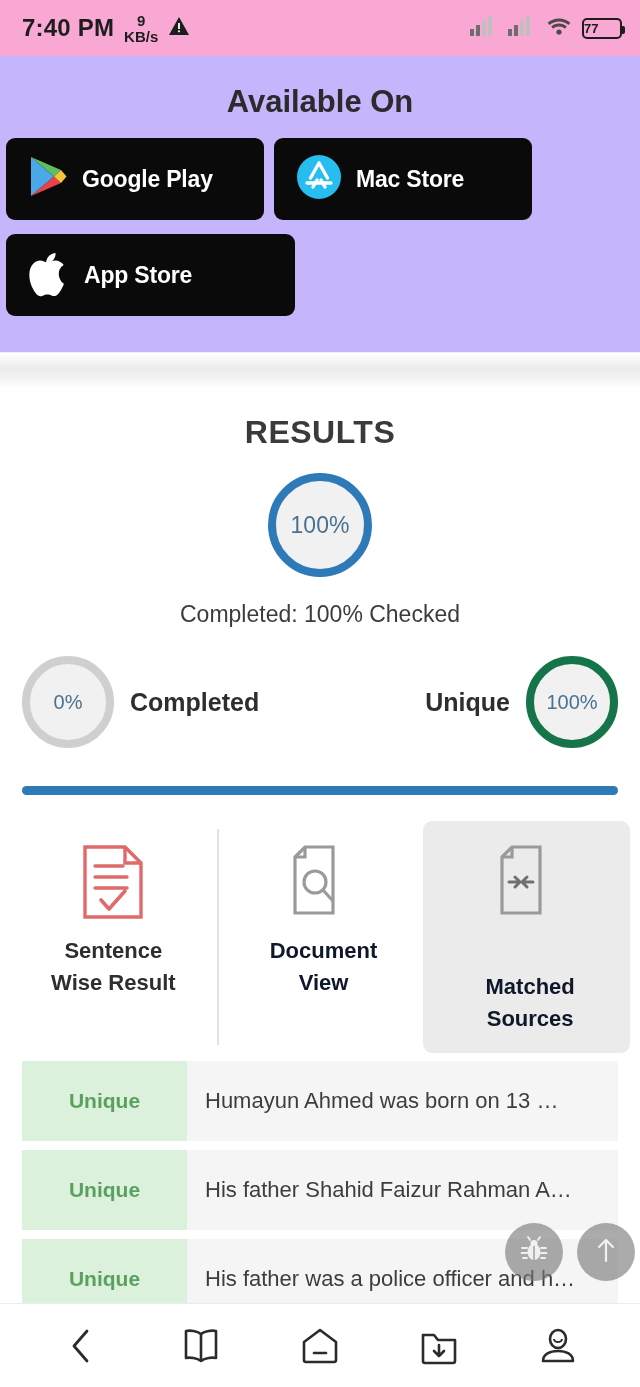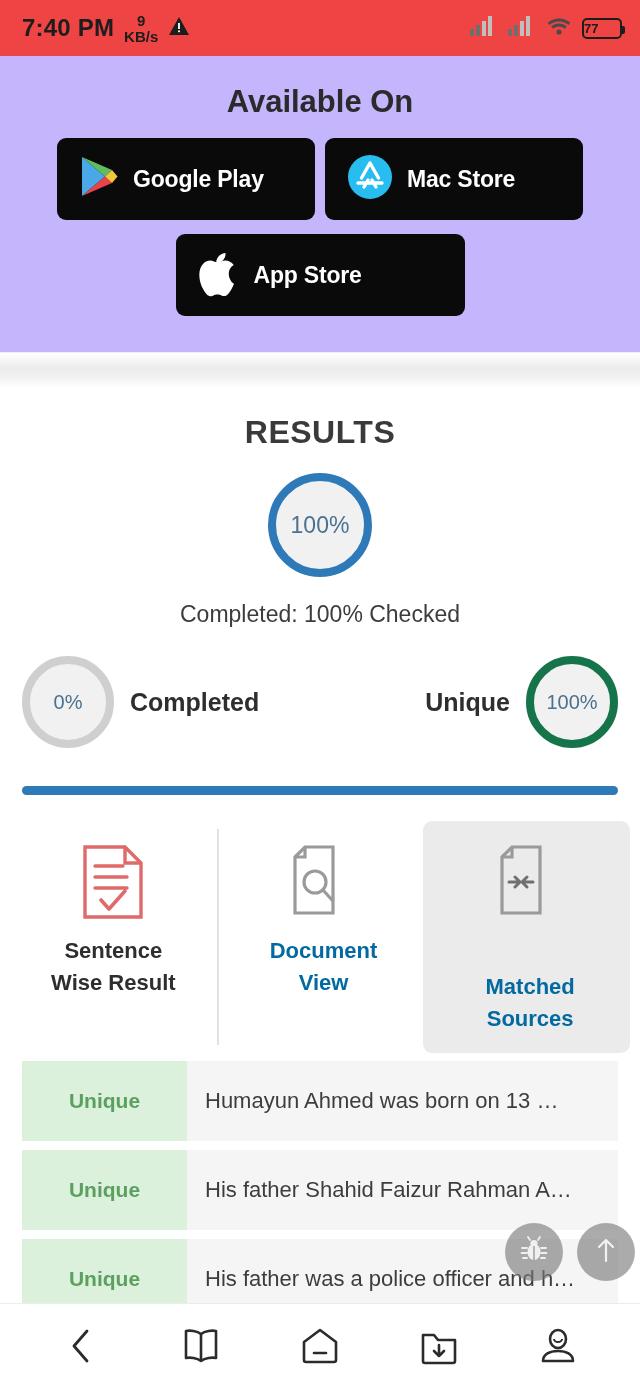--- a/index.html
+++ b/index.html
@@ -9,21 +9,21 @@
     font-family:"Liberation Sans", sans-serif;
     overflow:hidden;
   }
   body { position:relative; }
 
   
   .statusbar{
     height:56px; width:100%;
     display:flex; align-items:center; justify-content:space-between;
     padding:0 18px 0 22px;
-    background:#ef4444;
+    background:#f9a8d4;
   }
   .sb-left{ display:flex; align-items:center; gap:10px; }
   .sb-time{ font-size:24px; font-weight:700; color:#1d1d1d; letter-spacing:.2px; }
   .sb-net{ display:flex; flex-direction:column; align-items:center; line-height:1; }
   .sb-net-num{ font-size:15px; font-weight:700; color:#1d1d1d; }
   .sb-net-unit{ font-size:15px; font-weight:700; color:#1d1d1d; margin-top:1px;}
   .sb-right{ display:flex; align-items:center; gap:10px; }
   .battery{
     width:40px; height:21px; border:2.2px solid #1d1d1d; border-radius:5px;
     display:flex; align-items:center; justify-content:flex-start; position:relative;
@@ -33,21 +33,21 @@
     width:3px; height:8px; background:#1d1d1d; border-radius:0 2px 2px 0;
   }
   .battery span{ font-size:13px; font-weight:700; color:#1d1d1d; }
 
   
   .avail-section{ padding:28px 6px 22px; background:#c4b5fd; }
   .avail-title{
     text-align:center; font-size:31px; font-weight:600;
     color:#2b2b2b; margin-bottom:18px;
   }
-  .badge-row{ display:flex; justify-content:center; gap:10px; margin-bottom:14px; }
+  .badge-row{ display:flex; justify-content:flex-start; gap:10px; margin-bottom:14px; }
   .store-badge{
     background:#0a0a0a; border-radius:9px;
     height:82px; display:flex; align-items:center; gap:14px;
     padding:0 22px; cursor:pointer;
   }
   .store-badge .label{ color:#fff; font-size:23px; font-weight:700; letter-spacing:-.2px; white-space:nowrap;}
   .badge-gp{ width:258px; }
   .badge-mac{ width:258px; }
   .badge-app{ width:289px; }
 
@@ -108,21 +108,21 @@
     content:""; position:absolute; left:0; top:8px; bottom:8px;
     width:2px; background:#e2e2e2;
   }
   .tab.active{ background:#ebebeb; border-radius:9px;gap:36px; }
   .tab-icon{ height:78px; display:flex; align-items:center; justify-content:center; }
   .tab-label{
     margin-top:14px; text-align:center; font-size:22px;
     font-weight:600; line-height:1.45;
   }
   .tab-label.dark{ color:#2e2e2e; }
-  .tab-label.blue{ color:#0369a1;margin-left:7px; }
+  .tab-label.blue{ color:#0f172a;margin-left:7px; }
 
   
   .rows{ margin-top:8px; padding:0 22px; }
   .row{
     display:flex; align-items:stretch; height:80px;
     background:#f5f5f5; margin-bottom:9px; cursor:pointer;
   }
   .row-badge{
     width:165px; background:#dcf1dc; display:flex;
     align-items:center; justify-content:center;

